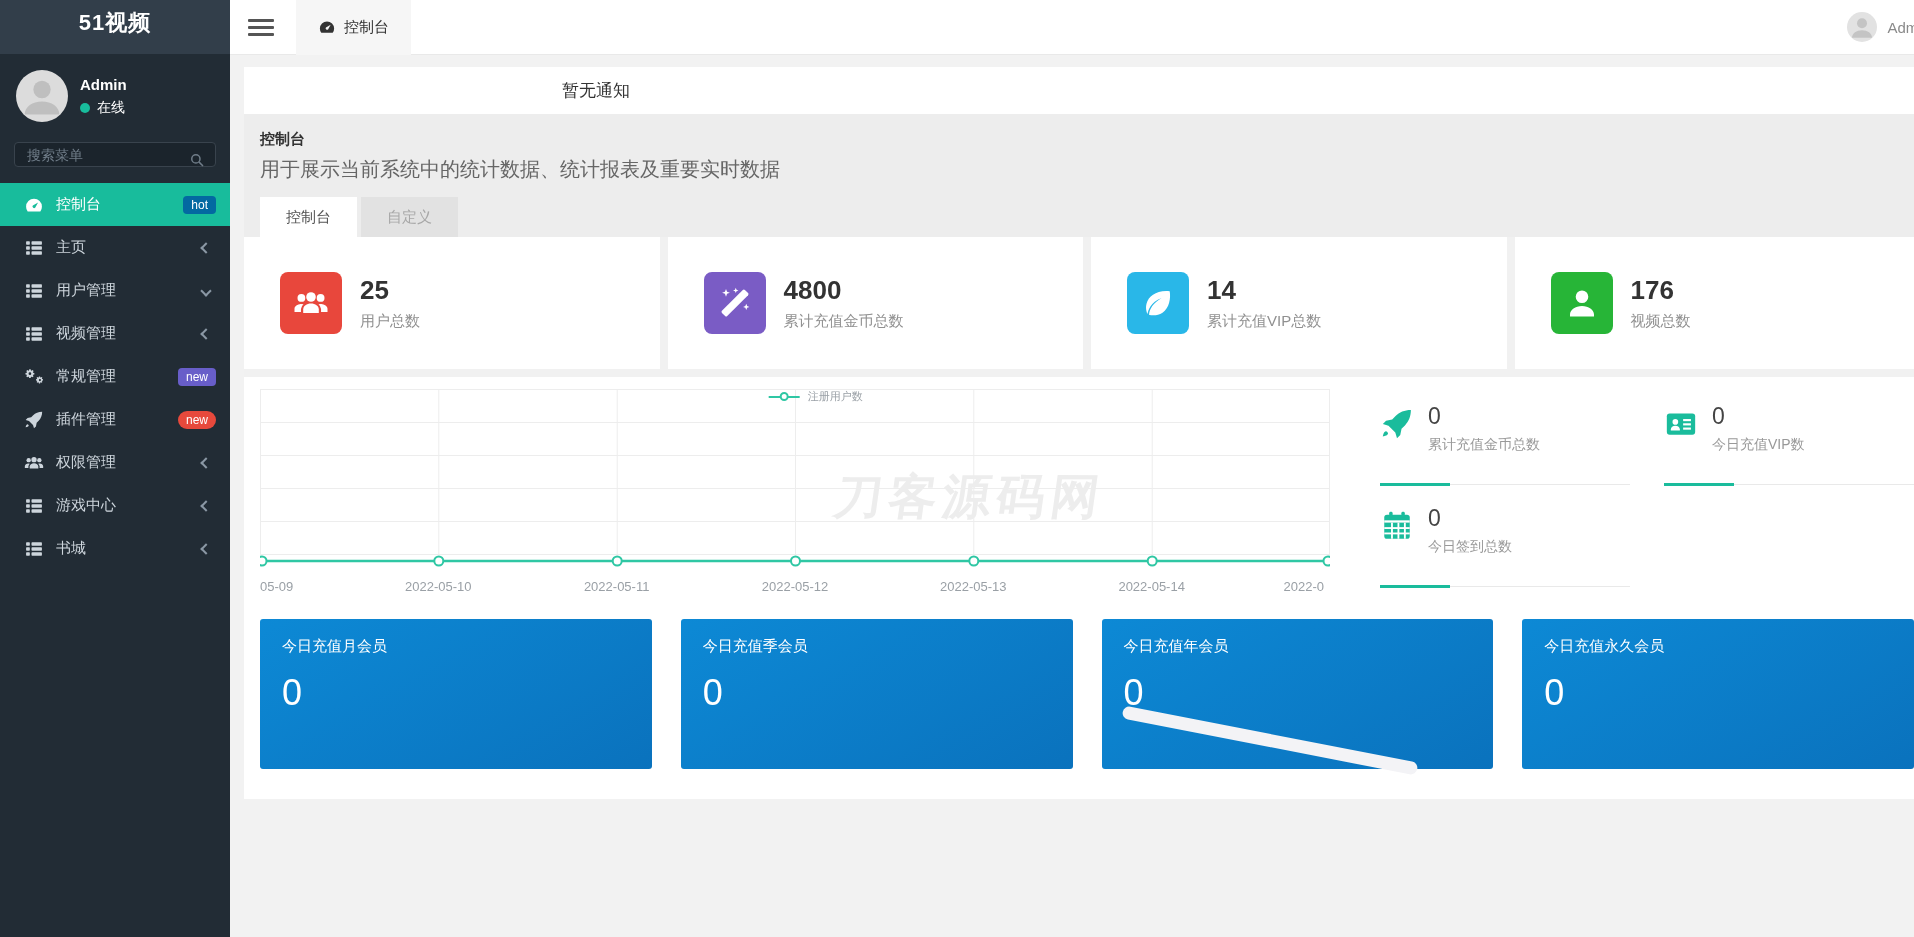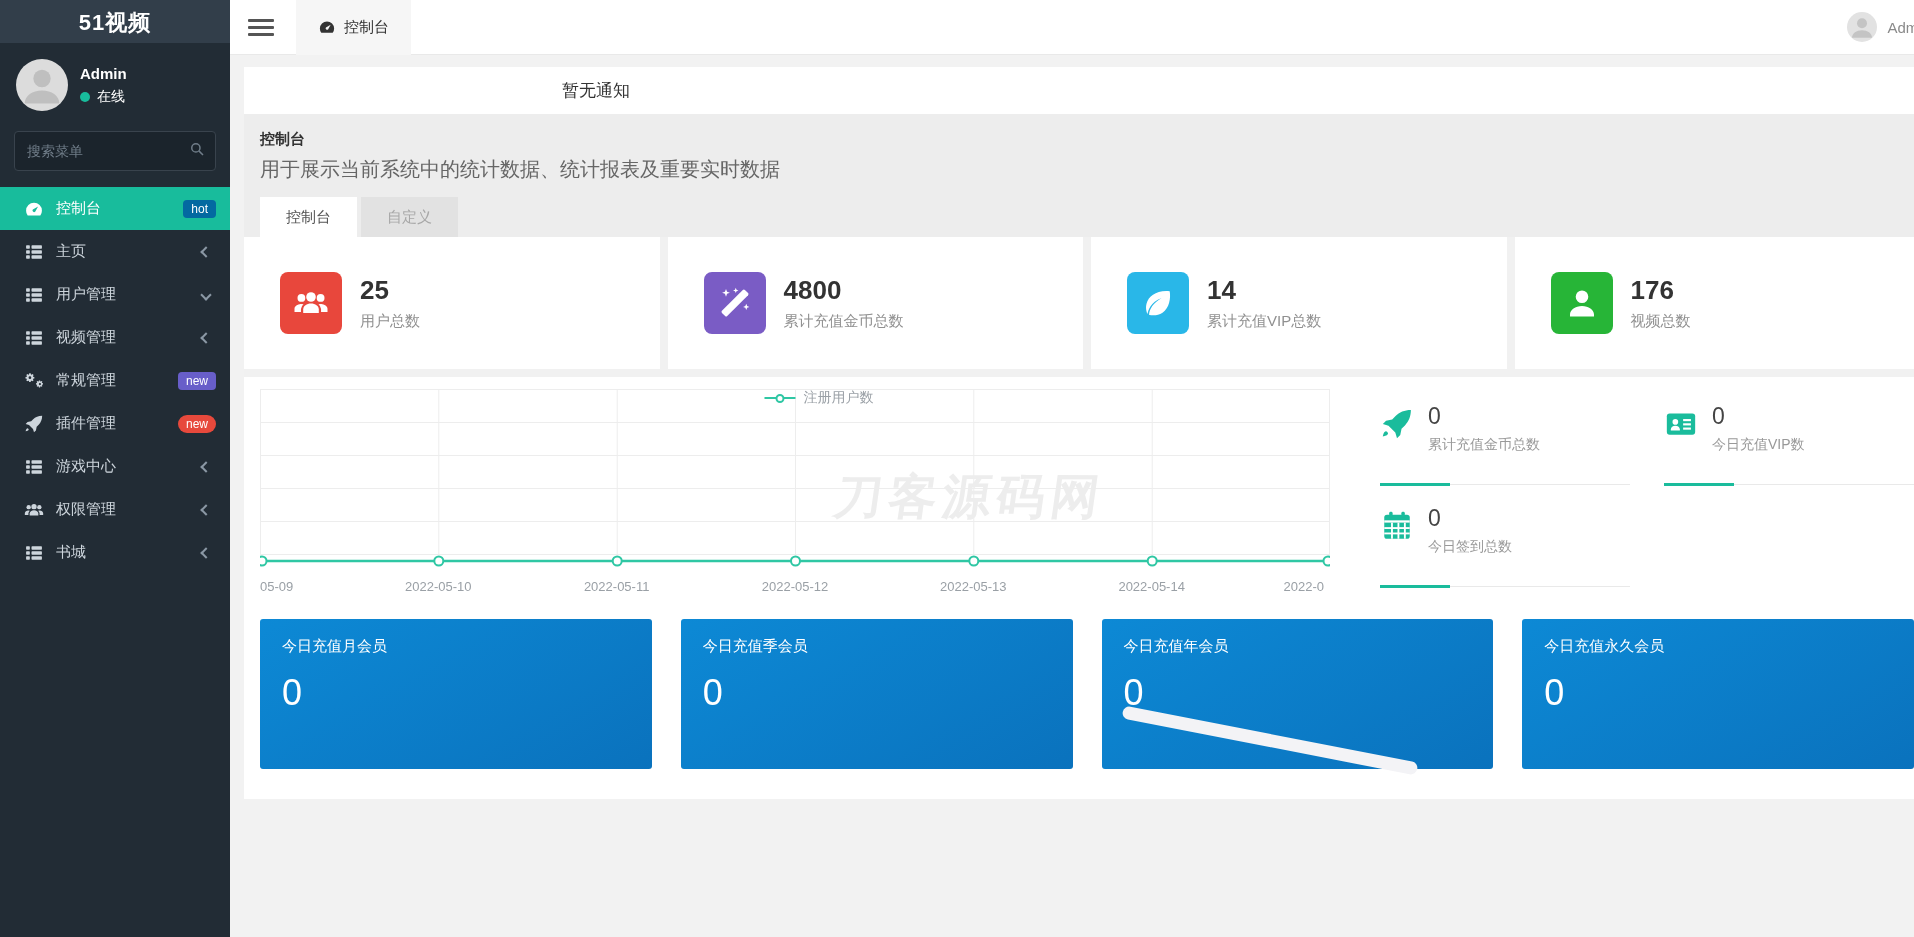--- a/index.html
+++ b/index.html
@@ -2,31 +2,31 @@
 <html><head>
 <meta charset="utf-8">
 <style>
   * { margin:0; padding:0; box-sizing:border-box; }
   html,body { width:1914px; height:937px; overflow:hidden; background:#f2f2f2;
     font-family:"Liberation Sans","DejaVu Sans",sans-serif; }
   .app { display:flex; width:1914px; height:937px; }
 
   
   .sidebar { width:230px; height:100%; background:#222c35; flex:none; display:flex; flex-direction:column; }
-  .side-title { height:43px; line-height:46px; text-align:center; background:#323e4a;
+  .side-title { height:54px; line-height:46px; text-align:center; background:#323e4a;
     color:#fff; font-size:22px; font-weight:bold; letter-spacing:1px; }
   .profile { display:flex; align-items:center; padding:16px 0 14px 16px; }
   .avatar { width:52px; height:52px; border-radius:50%; background:#dcdcdc; overflow:hidden; flex:none; }
   .avatar svg { width:100%; height:100%; fill:#bfbfbf; }
   .profile-info { margin-left:12px; }
   .profile-name { color:#fff; font-weight:bold; font-size:15px; }
   .profile-status { display:flex; align-items:center; margin-top:6px; color:#fff; font-size:14px; }
   .dot { width:10px; height:10px; border-radius:50%; background:#18bc9c; margin-right:7px; }
   .search-wrap { margin:6px 14px 12px; position:relative; }
-  .search-wrap input { width:100%; height:40px; background:#1b242c; border:1px solid #39434d;
+  .search-wrap input { width:100%; height:25px; background:#1b242c; border:1px solid #39434d;
     border-radius:4px; color:#f9a8d4; font-size:14px; padding:0 34px 0 12px; outline:none; }
   .search-wrap input::placeholder { color:#707d89; }
   .search-wrap .sicon { position:absolute; right:10px; top:9px; width:18px; height:18px; color:#707d89; }
   .nav { margin-top:4px; }
   .nav-item { height:43px; display:flex; align-items:center; padding:0 14px 0 24px;
     color:#cdd5dc; font-size:15px; cursor:pointer; }
   .nav-item .nicon { width:20px; height:20px; margin-right:12px; fill:currentColor; flex:none; }
   .nav-item.active { background:#18bc9c; color:#fff; }
   .badge { margin-left:auto; color:#fff; font-size:12px; padding:2px 8px; border-radius:4px; line-height:14px; }
   .badge.hot { background:#0369a1; }
@@ -72,21 +72,21 @@
   .stat-icon.red { background:#e8473c; } .stat-icon.purple { background:#7a5cc5; }
   .stat-icon.blue { background:#29b7e8; } .stat-icon.green { background:#27b537; }
   .stat-text { margin-left:18px; }
   .stat-value { font-size:26px; font-weight:bold; color:#333; }
   .stat-label { font-size:15px; color:#909090; margin-top:6px; }
 
   
   .middle { display:flex; padding:10px 16px 0; }
   .chart-wrap { width:1070px; flex:none; position:relative; }
   .chart-legend { position:absolute; top:2px; left:50%; transform:translateX(-28%);
-    display:flex; align-items:center; color:#9aa0a6; font-size:14px; z-index:3; }
+    display:flex; align-items:center; color:#9aa0a6; font-size:11px; z-index:3; }
   .legend-line { width:12px; height:2px; background:#2fc7a4; }
   .legend-circle { width:9px; height:9px; border:2px solid #2fc7a4; border-radius:50%; background:#fff; margin:0 -1px; }
   .legend-text { margin-left:8px; }
   .chart-watermark { position:absolute; left:575px; top:78px; z-index:2;
     font-size:48px; font-weight:bold; color:#ededed; letter-spacing:6px; transform:skewX(-8deg); }
   .axis-row { position:relative; height:22px; margin-top:6px; overflow:hidden; }
   .axis-row span { position:absolute; top:0; font-size:13px; color:#9aa0a6; white-space:nowrap; }
   .ax0 { left:0; } .ax1 { left:16.667%; transform:translateX(-50%); }
   .ax2 { left:33.333%; transform:translateX(-50%); } .ax3 { left:50%; transform:translateX(-50%); }
   .ax4 { left:66.667%; transform:translateX(-50%); } .ax5 { left:83.333%; transform:translateX(-50%); }
@@ -248,30 +248,30 @@
       </div>
       <div class="nav-item">
         <svg class="nicon" viewBox="0 0 24 24">
             <use href="#i-rocket"></use>
           </svg>
         <span>插件管理</span>
         <span class="badge new-red">new</span>
       </div>
       <div class="nav-item">
         <svg class="nicon" viewBox="0 0 24 24">
+            <use href="#i-users"></use>
+          </svg>
+        <span>权限管理</span>
+        <span class="chev left"></span>
+      </div>
+      <div class="nav-item">
+        <svg class="nicon" viewBox="0 0 24 24">
             <use href="#i-list"></use>
           </svg>
         <span>游戏中心</span>
-        <span class="chev left"></span>
-      </div>
-      <div class="nav-item">
-        <svg class="nicon" viewBox="0 0 24 24">
-            <use href="#i-users"></use>
-          </svg>
-        <span>权限管理</span>
         <span class="chev left"></span>
       </div>
       <div class="nav-item">
         <svg class="nicon" viewBox="0 0 24 24">
             <use href="#i-list"></use>
           </svg>
         <span>书城</span>
         <span class="chev left"></span>
       </div>
     </nav>

